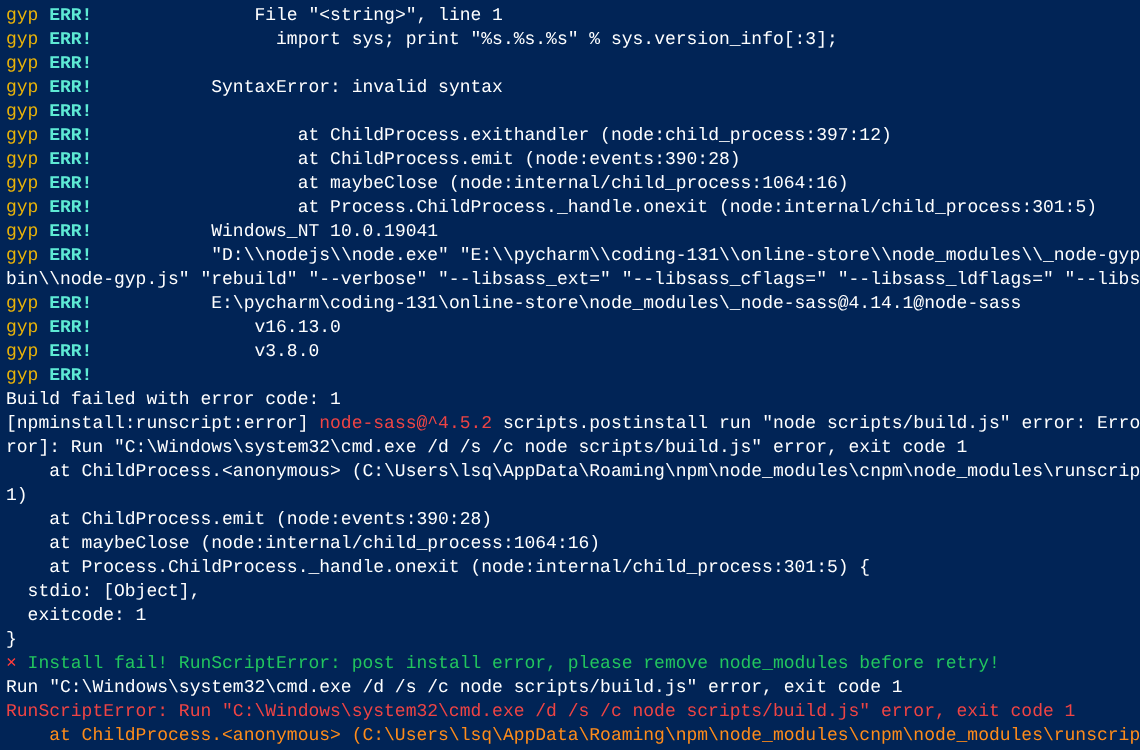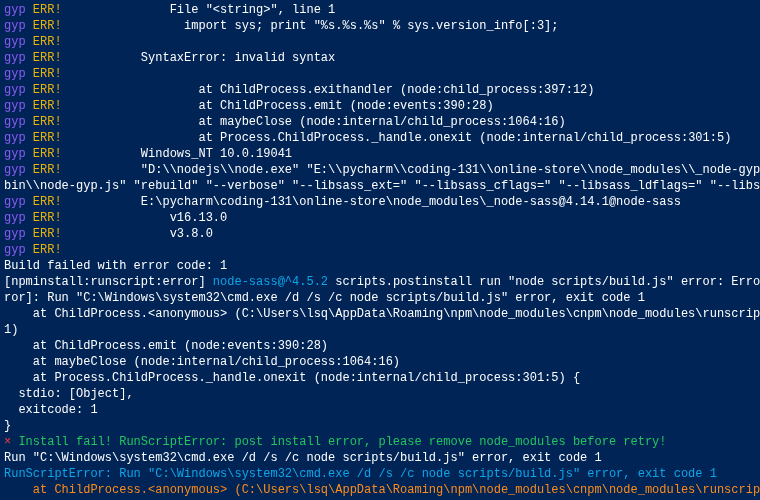--- a/index.html
+++ b/index.html
@@ -1,23 +1,23 @@
 <!DOCTYPE html>
 <html><head>
 <meta charset="utf-8">
 <style>
   html,body{margin:0;padding:0;width:760px;height:500px;overflow:hidden;
     background:#012456;font-family:Consolas,"Courier New",monospace;
     font-size:12px;line-height:16px;color:#cccccc}
   .terminal{padding:2px 4px;white-space:pre;overflow:hidden}
   .line{display:block}
-  .gyp-prefix{color:#8b5cf6}
-  .err{color:#eab308;font-weight:normal}
+  .gyp-prefix{color:#eab308}
+  .err{color:#5eead4;font-weight:bold}
   .brightwhite{color:#ffffff}
   .cyan{color:#22c55e}
-  .red{color:#0ea5e9}
+  .red{color:#ef4444}
   .orange{color:#ff8c1a}
   .x{color:#ff3b3b}
 </style>
 </head>
 <body>
 
 <div class="terminal"><span class="line"><span class="gyp-prefix">gyp</span><span class="err"> ERR! </span><span class="brightwhite">              File "&lt;string&gt;", line 1</span></span><span class="line"><span class="gyp-prefix">gyp</span><span class="err"> ERR! </span><span class="brightwhite">                import sys; print "%s.%s.%s" % sys.version_info[:3];</span></span><span class="line"><span class="gyp-prefix">gyp</span><span class="err"> ERR! </span><span class="brightwhite"></span></span><span class="line"><span class="gyp-prefix">gyp</span><span class="err"> ERR! </span><span class="brightwhite">          SyntaxError: invalid syntax</span></span><span class="line"><span class="gyp-prefix">gyp</span><span class="err"> ERR! </span><span class="brightwhite"></span></span><span class="line"><span class="gyp-prefix">gyp</span><span class="err"> ERR! </span><span class="brightwhite">                  at ChildProcess.exithandler (node:child_process:397:12)</span></span><span class="line"><span class="gyp-prefix">gyp</span><span class="err"> ERR! </span><span class="brightwhite">                  at ChildProcess.emit (node:events:390:28)</span></span><span class="line"><span class="gyp-prefix">gyp</span><span class="err"> ERR! </span><span class="brightwhite">                  at maybeClose (node:internal/child_process:1064:16)</span></span><span class="line"><span class="gyp-prefix">gyp</span><span class="err"> ERR! </span><span class="brightwhite">                  at Process.ChildProcess._handle.onexit (node:internal/child_process:301:5)</span></span><span class="line"><span class="gyp-prefix">gyp</span><span class="err"> ERR! </span><span class="brightwhite">          Windows_NT 10.0.19041</span></span><span class="line"><span class="gyp-prefix">gyp</span><span class="err"> ERR! </span><span class="brightwhite">          "D:\\nodejs\\node.exe" "E:\\pycharm\\coding-131\\online-store\\node_modules\\_node-gyp@3.8.0@node-gyp\\</span></span><span class="line"><span class="brightwhite">bin\\node-gyp.js" "rebuild" "--verbose" "--libsass_ext=" "--libsass_cflags=" "--libsass_ldflags=" "--libsass_library="</span></span><span class="line"><span class="gyp-prefix">gyp</span><span class="err"> ERR! </span><span class="brightwhite">          E:\pycharm\coding-131\online-store\node_modules\_node-sass@4.14.1@node-sass</span></span><span class="line"><span class="gyp-prefix">gyp</span><span class="err"> ERR! </span><span class="brightwhite">              v16.13.0</span></span><span class="line"><span class="gyp-prefix">gyp</span><span class="err"> ERR! </span><span class="brightwhite">              v3.8.0</span></span><span class="line"><span class="gyp-prefix">gyp</span><span class="err"> ERR! </span><span class="brightwhite"></span></span><span class="line"><span class="brightwhite">Build failed with error code: 1</span></span><span class="line"><span class="brightwhite">[npminstall:runscript:error]</span><span class="red"> node-sass@^4.5.2 </span><span class="brightwhite">scripts.postinstall run "node scripts/build.js" error: Error [RunScriptErr</span></span><span class="line"><span class="brightwhite">ror]: Run "C:\Windows\system32\cmd.exe /d /s /c node scripts/build.js" error, exit code 1</span></span><span class="line"><span class="brightwhite">    at ChildProcess.&lt;anonymous&gt; (C:\Users\lsq\AppData\Roaming\npm\node_modules\cnpm\node_modules\runscript\index.js:96:2</span></span><span class="line"><span class="brightwhite">1)</span></span><span class="line"><span class="brightwhite">    at ChildProcess.emit (node:events:390:28)</span></span><span class="line"><span class="brightwhite">    at maybeClose (node:internal/child_process:1064:16)</span></span><span class="line"><span class="brightwhite">    at Process.ChildProcess._handle.onexit (node:internal/child_process:301:5) {</span></span><span class="line"><span class="brightwhite">  stdio: [Object],</span></span><span class="line"><span class="brightwhite">  exitcode: 1</span></span><span class="line"><span class="brightwhite">}</span></span><span class="line"><span class="x">×</span><span class="cyan"> Install fail! RunScriptError: post install error, please remove node_modules before retry!</span></span><span class="line"><span class="brightwhite">Run "C:\Windows\system32\cmd.exe /d /s /c node scripts/build.js" error, exit code 1</span></span><span class="line"><span class="red">RunScriptError: Run "C:\Windows\system32\cmd.exe /d /s /c node scripts/build.js" error, exit code 1</span></span><span class="line"><span class="orange">    at ChildProcess.&lt;anonymous&gt; (C:\Users\lsq\AppData\Roaming\npm\node_modules\cnpm\node_modules\runscript\index.js:96:2</span></span><span class="line"><span class="orange">1)</span></span></div>
 
 </body></html>

